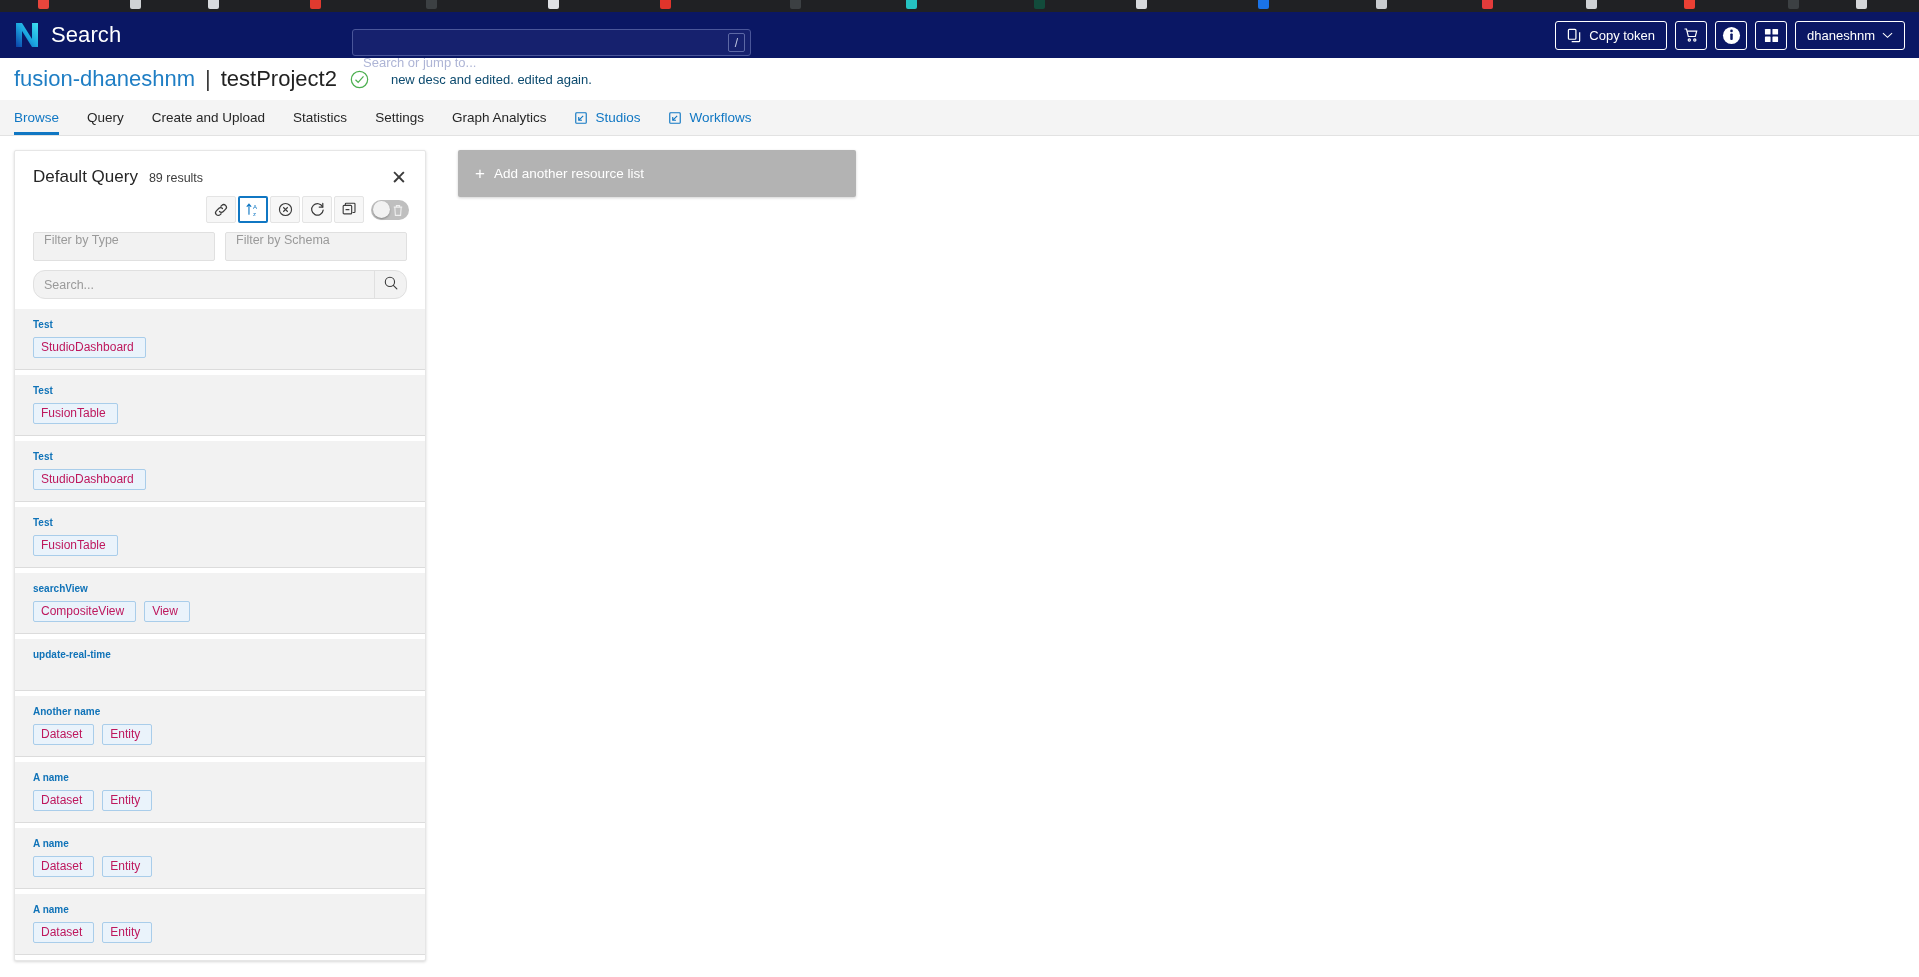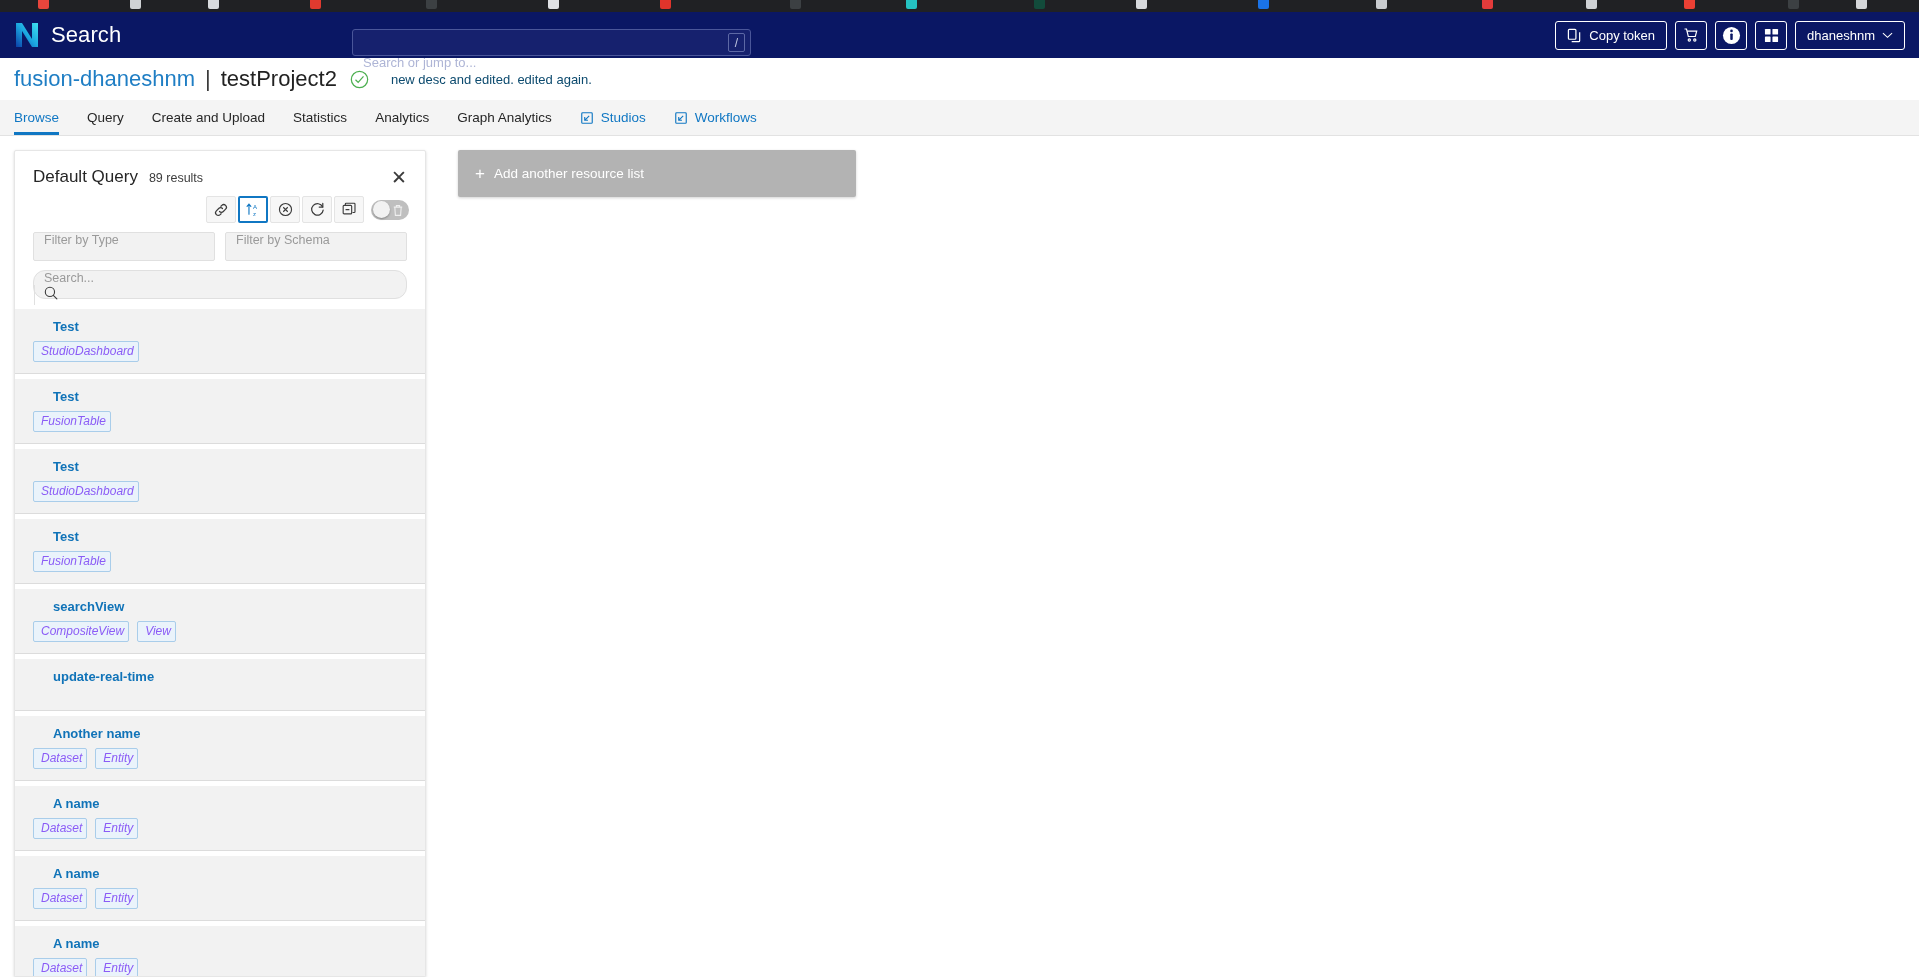--- a/index.html
+++ b/index.html
@@ -246,21 +246,20 @@
     color: #9a9a9a;
     cursor: text;
   }
   .qp-search {
     margin: 9px 18px 0 18px;
     height: 29px;
     display: flex;
     border: 1px solid #e0e0e0;
     background: #f2f2f2;
     border-radius: 12px;
-    flex-direction: column;
   }
   .qp-search .si {
     flex: 1;
     display: flex; align-items: center;
     padding: 0 10px;
     font-size: 12.5px;
     color: #9a9a9a;
     cursor: text;
   }
   .qp-search .sbtn {
@@ -278,34 +277,32 @@
   .result-row {
     background: #f2f2f2;
     border-bottom: 1px solid #dcdcdc;
     padding: 10px 18px 11px 18px;
     margin-bottom: 5px;
     cursor: pointer;
     min-height: 52px;
   }
   .result-name {
     color: #1073b8;
-    font-size: 13px;
+    font-size: 10px;
     font-weight: bold;
     margin-bottom: 7px;
-    margin-left: 20px;
   }
   .chips { display: flex; gap: 8px; flex-wrap: wrap; }
   .chip {
     border: 1px solid #a9cdea;
     background: #eaf3fb;
-    color: #8b5cf6;
+    color: #be185d;
     font-size: 12px;
-    padding: 2px 4px 3px 7px;
+    padding: 2px 11px 3px 7px;
     border-radius: 2px;
-    font-style: italic;
   }
 
   
   .add-card {
     width: 398px;
     height: 47px;
     background: #b3b3b3;
     border-radius: 2px;
     box-shadow: 0 1px 3px rgba(0,0,0,.18);
     display: flex;
@@ -439,21 +436,21 @@
     <div class="tab">
       <span>Query</span>
     </div>
     <div class="tab">
       <span>Create and Upload</span>
     </div>
     <div class="tab">
       <span>Statistics</span>
     </div>
     <div class="tab">
-      <span>Analytics</span>
+      <span>Settings</span>
     </div>
     <div class="tab">
       <span>Graph Analytics</span>
     </div>
     <div class="tab link-tab">
       <span>
         <svg width="14" height="14" viewBox="0 0 16 16" fill="none" stroke="#1077c3" stroke-width="1.3">
           <rect x="2" y="2" width="12" height="12" rx="1"></rect>
           <path d="M10.5 5.5 L5.6 10.4 M5.4 6.9 V10.6 H9.1"></path>
         </svg>

